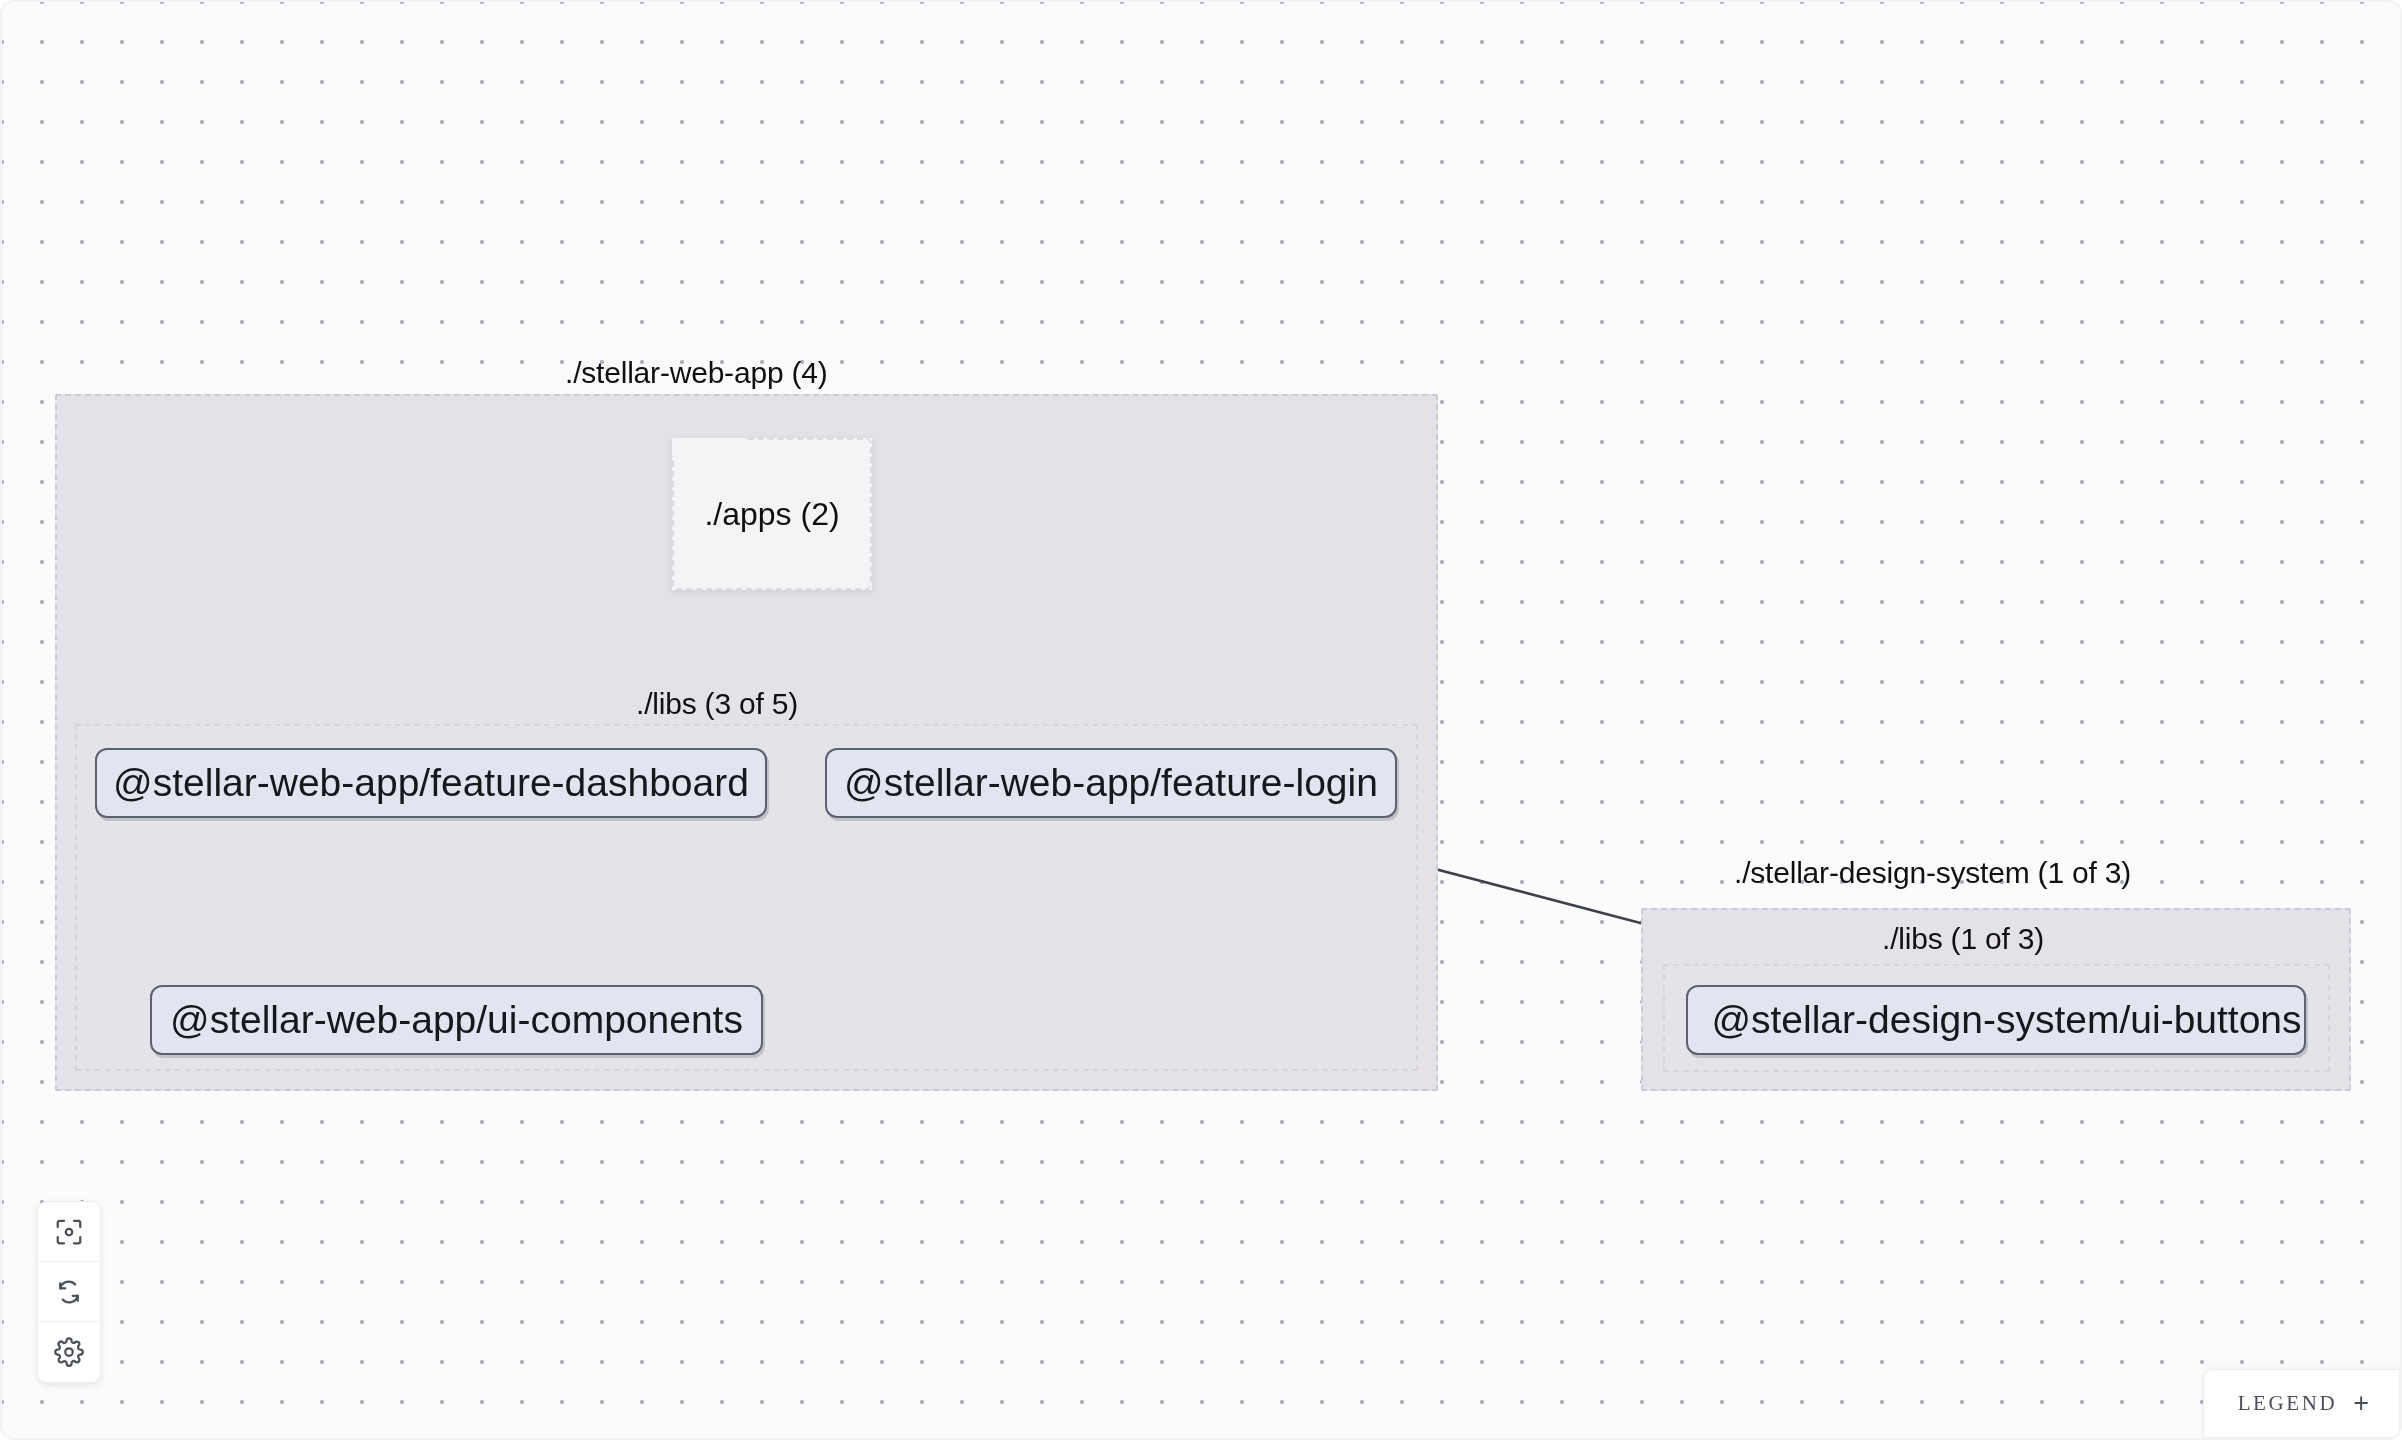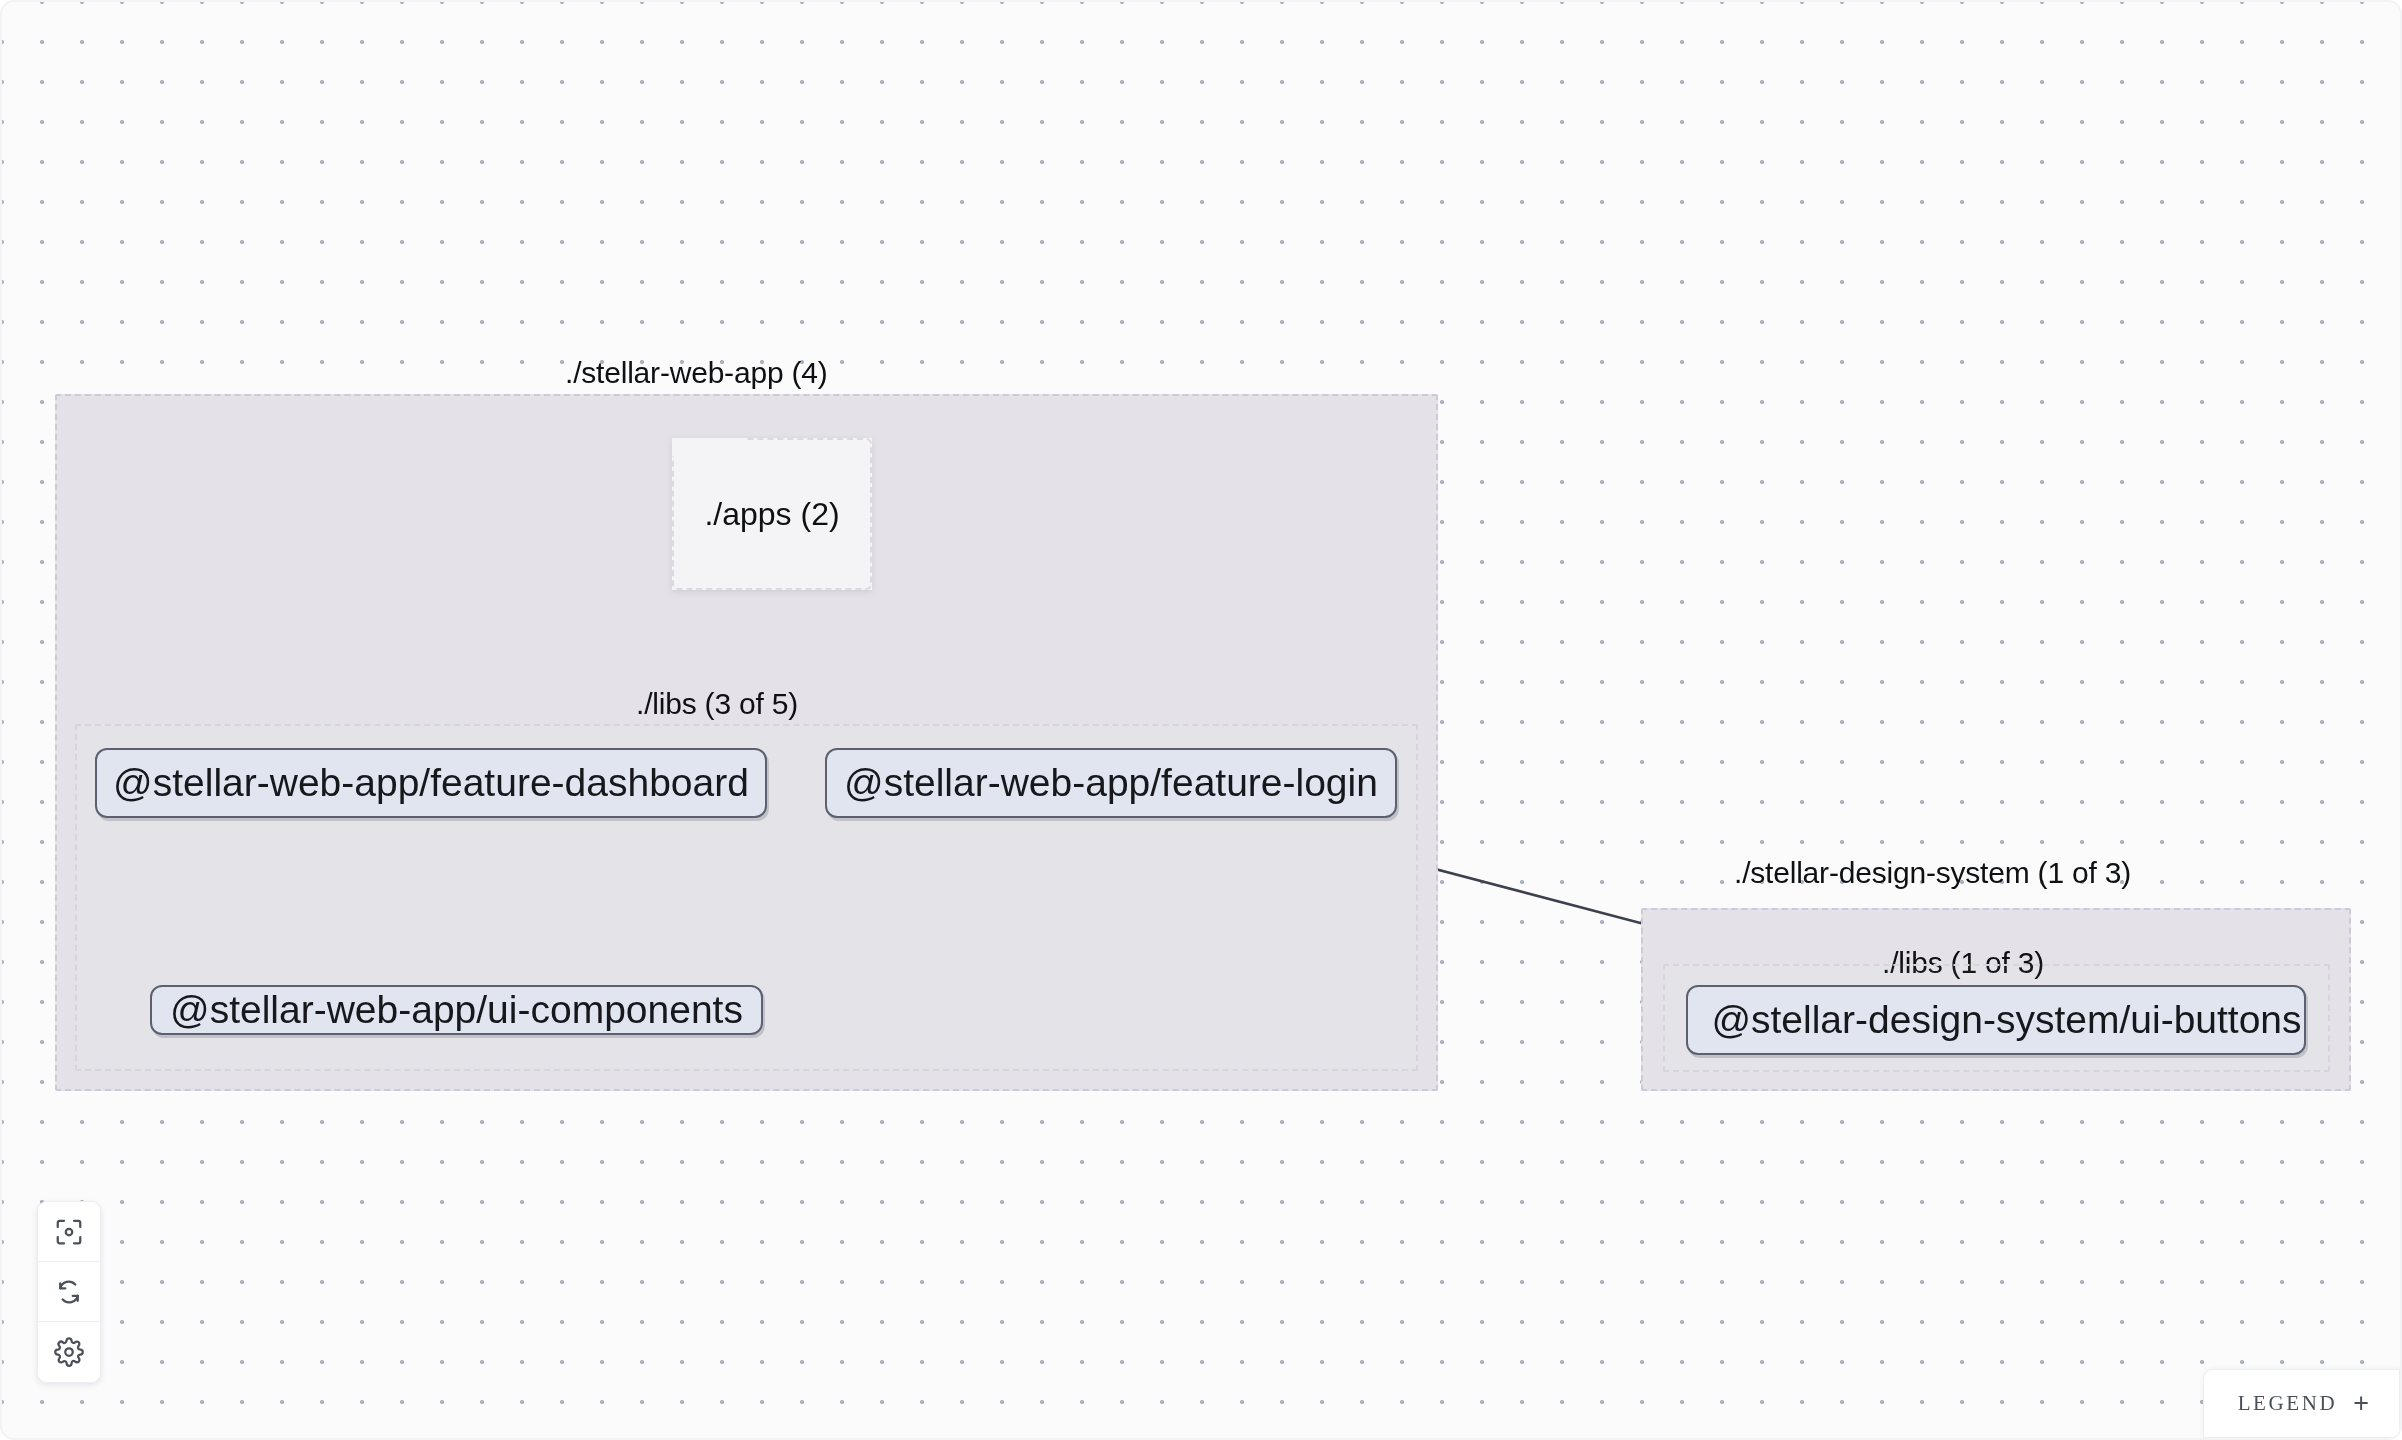--- a/index.html
+++ b/index.html
@@ -196,27 +196,27 @@
 
   <div class="folder-node" style="left: 670px; top: 436px; width: 200px; height: 152px;">
     <div class="folder-shape"></div>
     <div class="folder-label">./apps (2)</div>
   </div>
 
   <div class="node" style="left: 93px; top: 746px; width: 672px; height: 70px;">@stellar-web-app/feature-dashboard</div>
 
   <div class="node" style="left: 823px; top: 746px; width: 572px; height: 70px;">@stellar-web-app/feature-login</div>
 
-  <div class="node" style="left: 148px; top: 983px; width: 613px; height: 50px;">@stellar-web-app/ui-components</div>
+  <div class="node" style="left: 148px; top: 983px; width: 613px; height: 70px;">@stellar-web-app/ui-components</div>
 
   <div class="group-label" style="left: 1732px; top: 856px;">./stellar-design-system (1 of 3)</div>
 
   <div class="project-group" style="left: 1639px; top: 906px; width: 710px; height: 183px;"></div>
 
-  <div class="group-label" style="left: 1880px; top: 922px; margin-top: 24px;">./libs (1 of 3)</div>
+  <div class="group-label" style="left: 1880px; top: 922px;">./libs (1 of 3)</div>
 
   <div class="libs-group" style="left: 1661px; top: 962px; width: 667px; height: 108px;"></div>
 
   <div class="node" style="left: 1684px; top: 983px; width: 620px; height: 70px; padding-left: 21px;">@stellar-design-system/ui-buttons</div>
 
   <div id="graph-controls">
     <button class="control-btn">
       <span>
         <svg width="30" height="30" viewBox="0 0 24 24" fill="none" stroke="#4b5059" stroke-width="1.8" stroke-linecap="round" stroke-linejoin="round">
           <path d="M3 8V4.5A1.5 1.5 0 0 1 4.5 3H8"></path>

